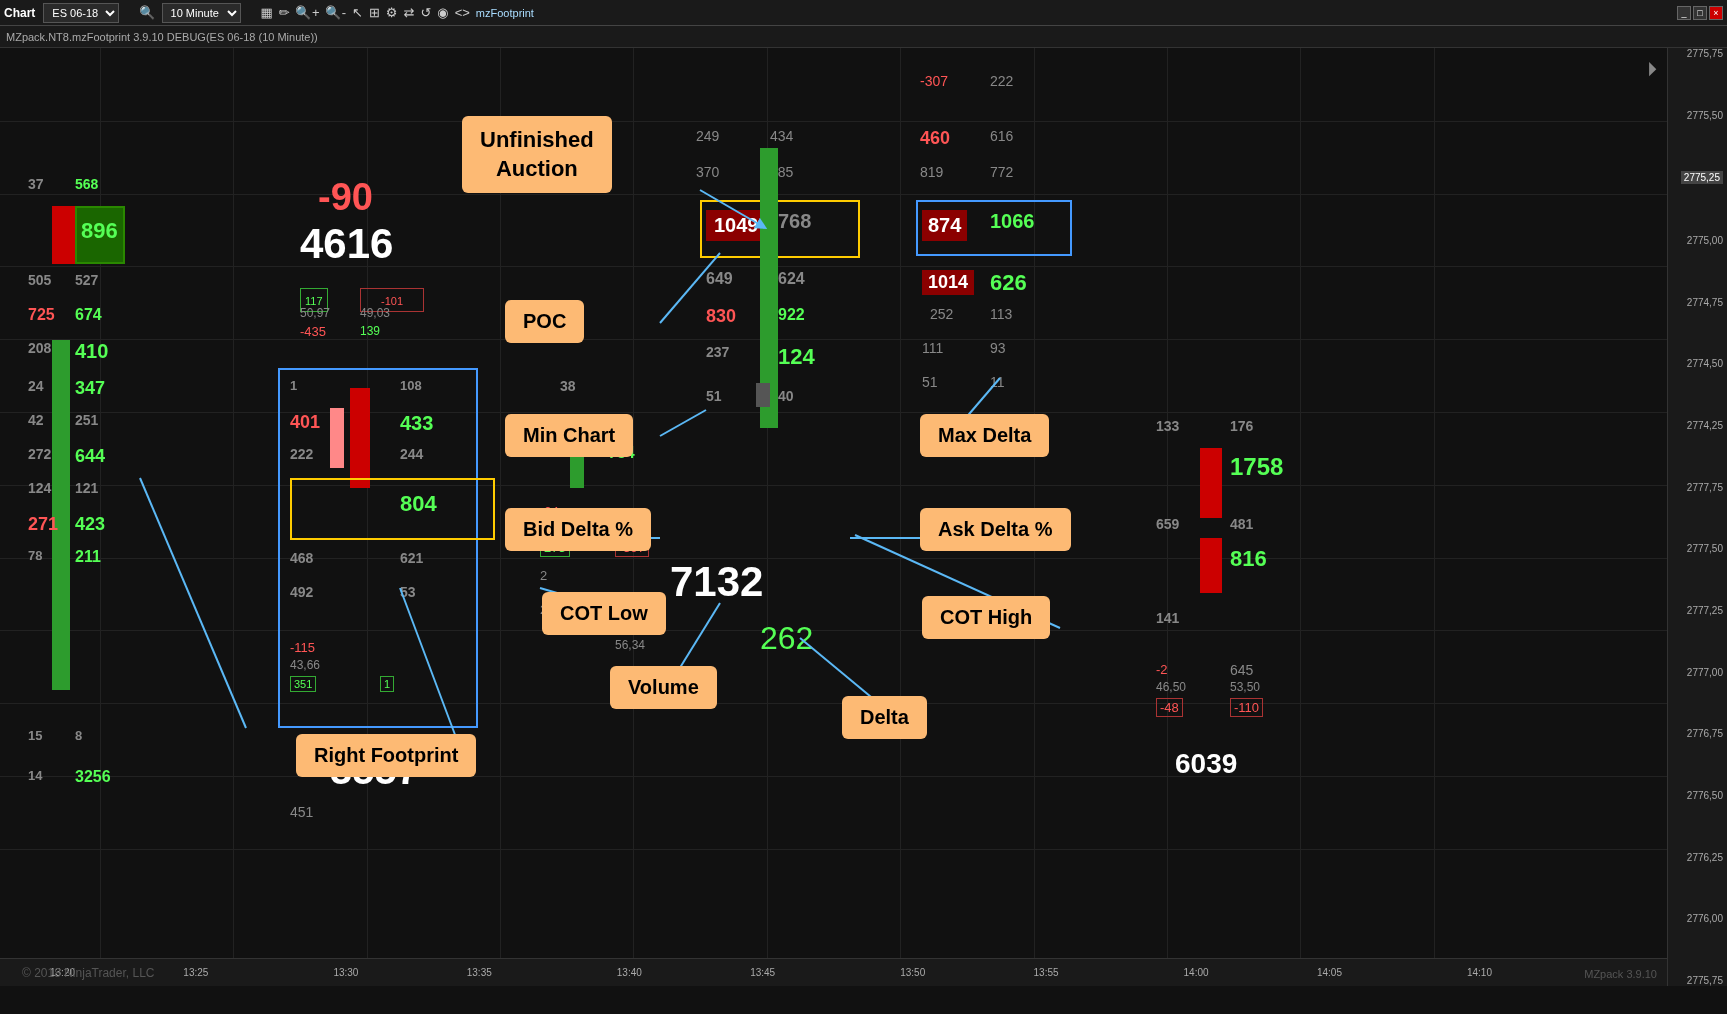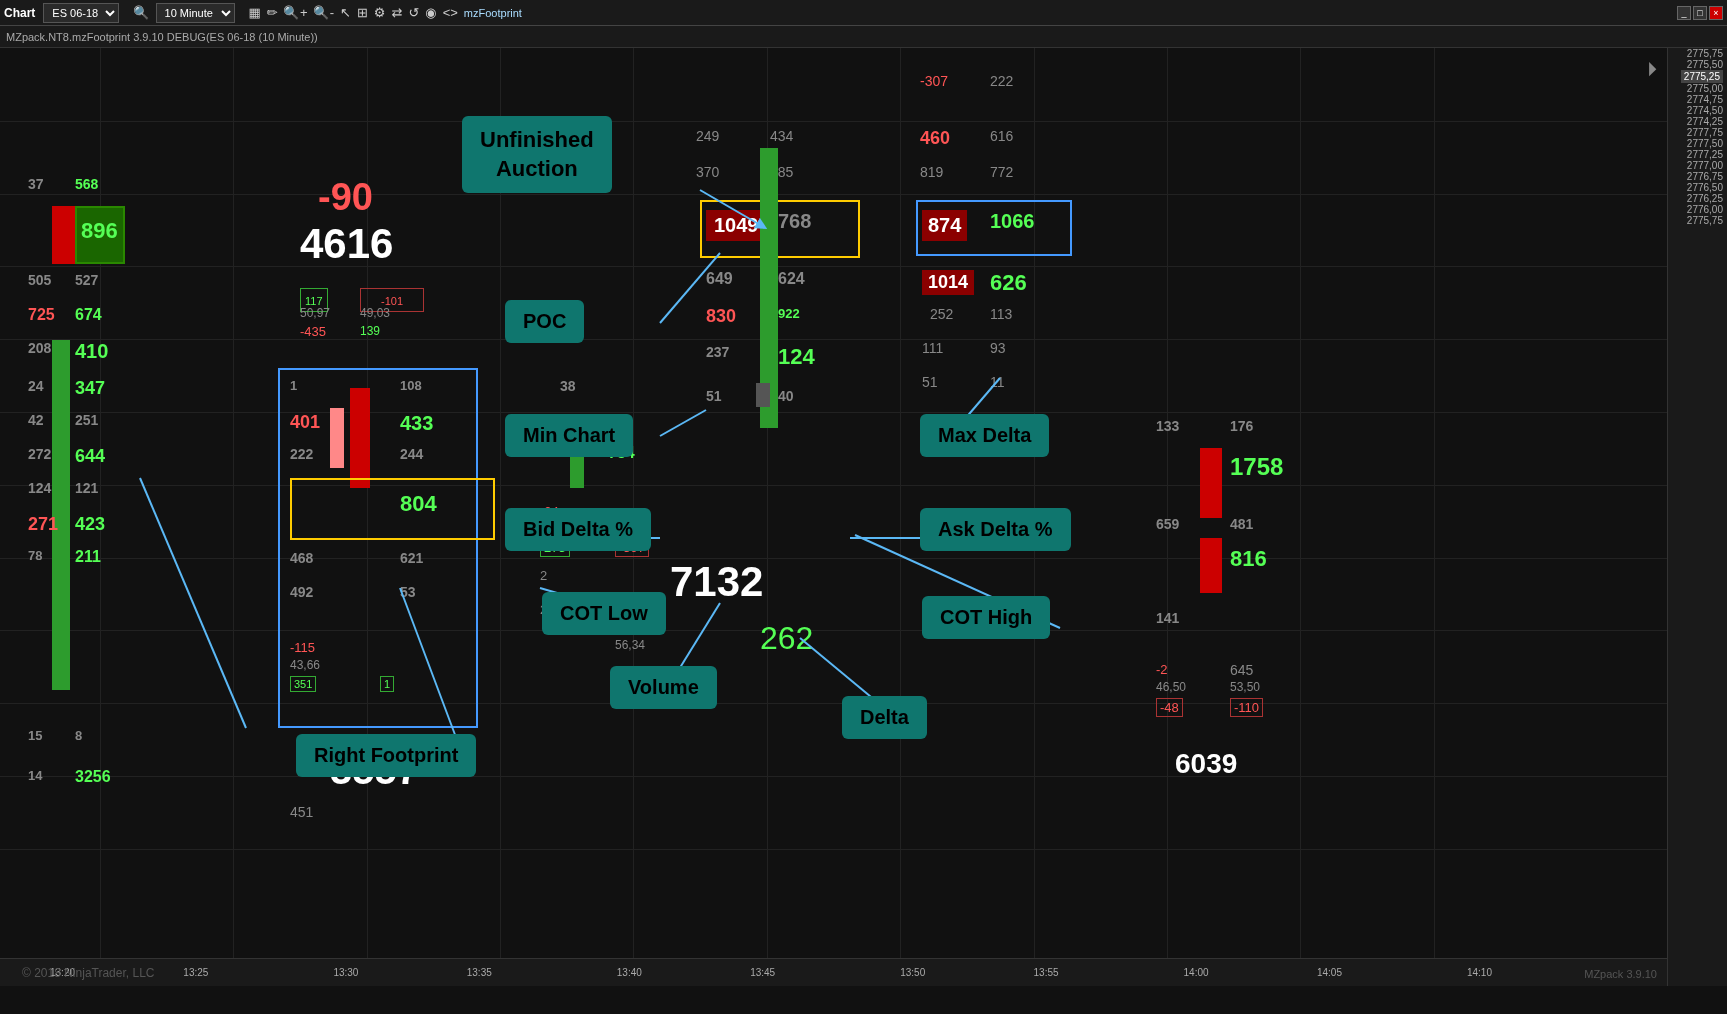--- a/index.html
+++ b/index.html
@@ -29,21 +29,21 @@
       font-size: 12px;
       font-weight: bold;
       margin-right: 8px;
     }
     .tb-select {
       background: #2a2a2a;
       color: #fff;
       border: 1px solid #555;
       font-size: 11px;
       padding: 1px 4px;
-      margin-right: 14px;
+      margin-right: 20px;
       height: 20px;
     }
     .tb-icon {
       color: #ccc;
       font-size: 13px;
       margin-right: 6px;
       cursor: pointer;
     }
     .tb-spacer { flex: 1; }
     .tb-plugin {
@@ -94,21 +94,21 @@
     #price-scale {
       position: absolute;
       right: 0;
       top: 0;
       width: 60px;
       height: 100%;
       background: #1a1a1a;
       border-left: 1px solid #333;
       display: flex;
       flex-direction: column;
-      justify-content: flex-start;
+      justify-content: space-between;
       align-items: flex-end;
       padding: 0 4px;
     }
     .price-tick {
       color: #aaa;
       font-size: 10px;
       text-align: right;
     }
     .price-tick.highlight {
       background: #444;
@@ -130,21 +130,21 @@
     }
     .time-label {
       color: #aaa;
       font-size: 10px;
       position: absolute;
     }
 
     
     .callout {
       position: absolute;
-      background: #0f766e;
+      background: #fdba74;
       color: #000;
       font-size: 20px;
       font-weight: bold;
       padding: 10px 18px;
       border-radius: 6px;
       white-space: nowrap;
       z-index: 50;
       text-align: center;
     }
 
@@ -399,21 +399,21 @@
       <span style="color:#fff;font-size:20px;font-weight:bold">1049</span>
     </div>
 
     <div style="position:absolute;left:760px;top:100px;width:18px;height:280px;background:#2d9c2d"></div>
     <div style="position:absolute;left:778px;top:162px;color:#888;font-size:20px;font-weight:bold">768</div>
 
     <div style="position:absolute;left:706px;top:222px;color:#888;font-size:16px;font-weight:bold">649</div>
     <div style="position:absolute;left:778px;top:222px;color:#888;font-size:16px;font-weight:bold">624</div>
 
     <div style="position:absolute;left:706px;top:258px;color:#f55;font-size:18px;font-weight:bold">830</div>
-    <div style="position:absolute;left:778px;top:258px;color:#5f5;font-size:13px;font-weight:bold">922</div>
+    <div style="position:absolute;left:778px;top:258px;color:#5f5;font-size:16px;font-weight:bold">922</div>
 
     <div style="position:absolute;left:706px;top:296px;color:#888;font-size:14px;font-weight:bold">237</div>
     <div style="position:absolute;left:778px;top:296px;color:#5f5;font-size:22px;font-weight:bold">124</div>
 
     <div style="position:absolute;left:706px;top:340px;color:#888;font-size:14px;font-weight:bold">51</div>
 
     <div style="position:absolute;left:756px;top:335px;width:14px;height:24px;background:#555"></div>
     <div style="position:absolute;left:778px;top:340px;color:#888;font-size:14px;font-weight:bold">40</div>
 
     <div style="position:absolute;left:920px;top:25px;color:#f55;font-size:14px">-307</div>

